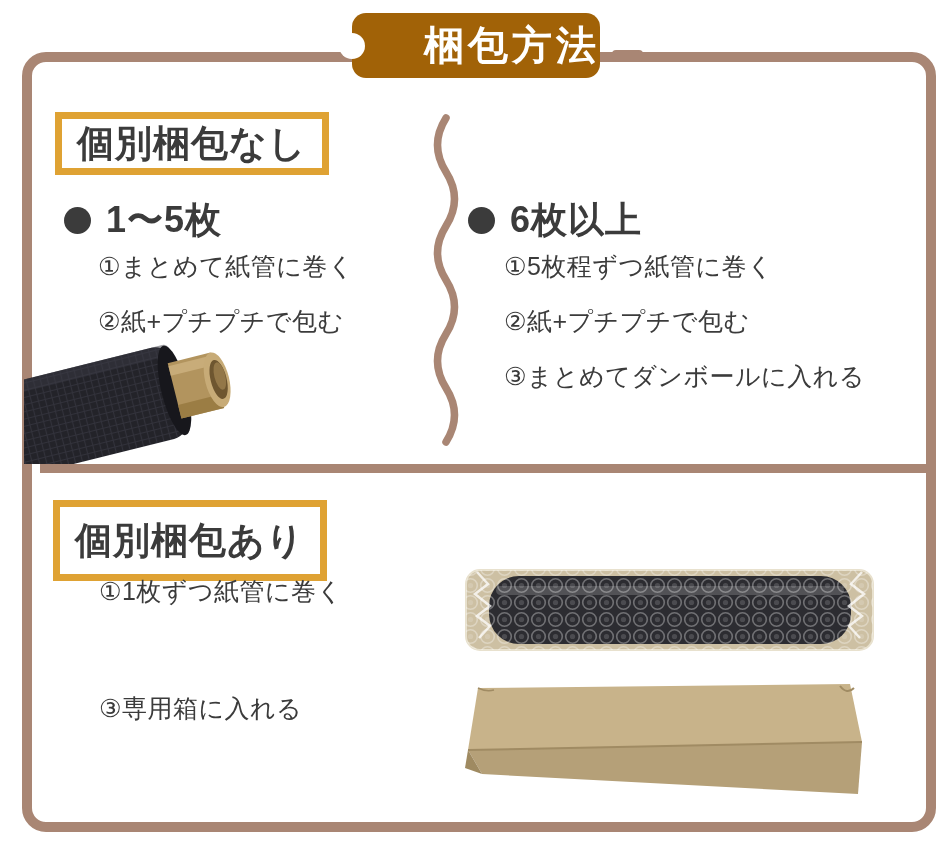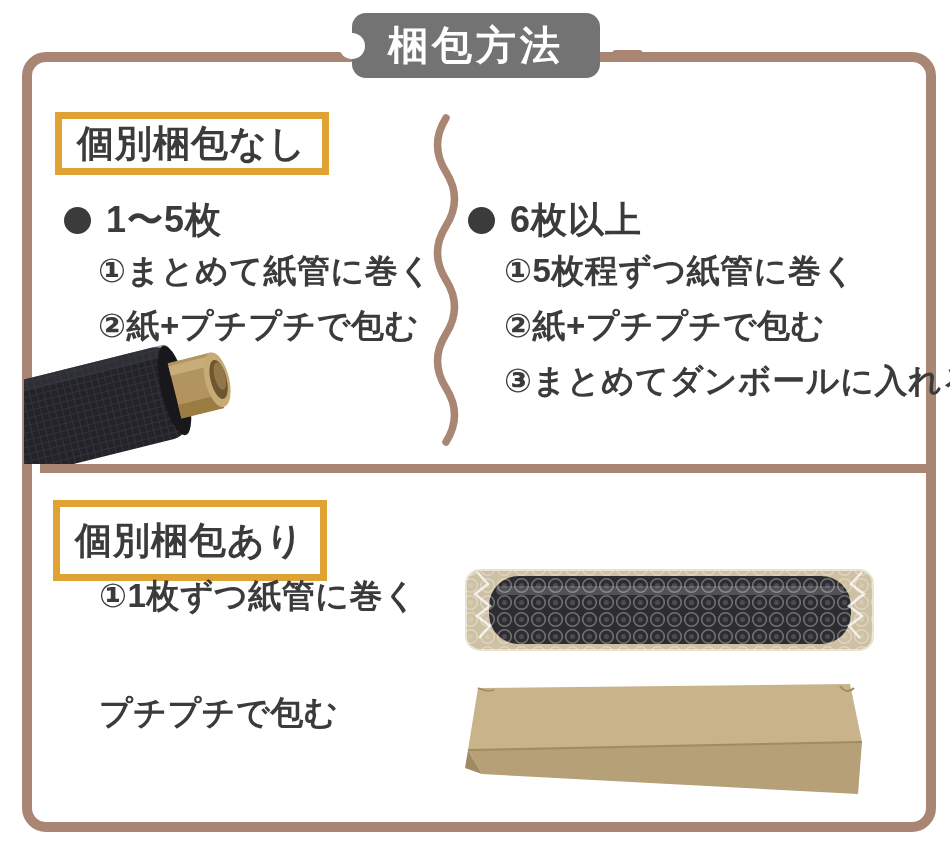--- a/index.html
+++ b/index.html
@@ -6,42 +6,42 @@
   .canvas{
     position:relative;width:950px;height:850px;background:#ffffff;overflow:hidden;
     font-family:"Liberation Sans","DejaVu Sans",sans-serif;color:#3b3b3b;
   }
   .frame{
     position:absolute;left:22px;top:52px;width:914px;height:780px;
     border:10px solid #a98674;border-radius:24px;box-sizing:border-box;
   }
   .badge{
     position:absolute;left:352px;top:13px;width:248px;height:65px;
-    background:#737373;border-radius:14px;
-    display:flex;align-items:center;justify-content:center;
+    background:#a16207;border-radius:14px;
+    display:flex;align-items:center;justify-content:flex-end;
   }
   .badge-title{font-size:40px;font-weight:700;color:#ffffff;letter-spacing:4px;white-space:nowrap;}
   .badge-notch{
     position:absolute;left:-13px;top:50%;transform:translateY(-50%);
     width:26px;height:26px;border-radius:50%;background:#ffffff;
   }
   .badge-dash{
     position:absolute;left:612px;top:50px;width:31px;height:11px;
     background:#a98674;border-radius:4px;
   }
   .ybox{
     position:absolute;border:7px solid #dfa233;box-sizing:border-box;
     display:flex;align-items:center;padding:0 15px;background:#ffffff;
   }
   .ybox span{font-size:37px;font-weight:700;letter-spacing:1px;white-space:nowrap;}
   .bullet-row{position:absolute;display:flex;align-items:center;gap:15px;}
   .bullet{width:27px;height:27px;border-radius:50%;background:#3b3b3b;flex:none;}
   .bullet-label{font-size:36px;font-weight:700;letter-spacing:1px;white-space:nowrap;}
   .step{
-    position:absolute;font-size:33px;font-weight:700;letter-spacing:.5px;
+    position:absolute;font-size:25px;font-weight:400;letter-spacing:.5px;
     white-space:nowrap;line-height:1.2;text-align:center;
   }
   .divider{position:absolute;left:40px;top:464px;width:895px;height:9px;background:#a98674;}
   .photo{position:absolute;}
 </style>
 </head>
 <body>
 
 <div class="canvas">
 
@@ -96,21 +96,21 @@
   <div class="step" style="left:504px;top:306px;">②紙+プチプチで包む</div>
   <div class="step" style="left:504px;top:361px;">③まとめてダンボールに入れる</div>
 
   <div class="divider"></div>
 
   <div class="ybox" style="left:53px;top:500px;height:81px;">
     <span>個別梱包あり</span>
   </div>
 
   <div class="step" style="left:99px;top:576px;">①1枚ずつ紙管に巻く</div>
-  <div class="step" style="left:99px;top:693px;">プチプチで包む</div>
+  <div class="step" style="left:99px;top:693px;">③専用箱に入れる</div>
 
   <svg class="photo" style="left:462px;top:560px;" width="415" height="98" viewBox="0 0 415 98" role="img" aria-label="bubble-wrapped-roll-photo">
     <defs>
       <pattern id="bub" width="17" height="17" patternUnits="userSpaceOnUse">
         <circle cx="8.5" cy="8.5" r="6.8" fill="none" stroke="#ffffff" stroke-opacity="0.32" stroke-width="1.6"></circle>
         <circle cx="8.5" cy="8.5" r="2.6" fill="#ffffff" fill-opacity="0.15"></circle>
       </pattern>
     </defs>
     <rect x="4" y="10" width="407" height="80" rx="14" fill="#cdc0a3"></rect>
     <rect x="4" y="10" width="407" height="80" rx="14" fill="none" stroke="#e8e1ce" stroke-width="2"></rect>

